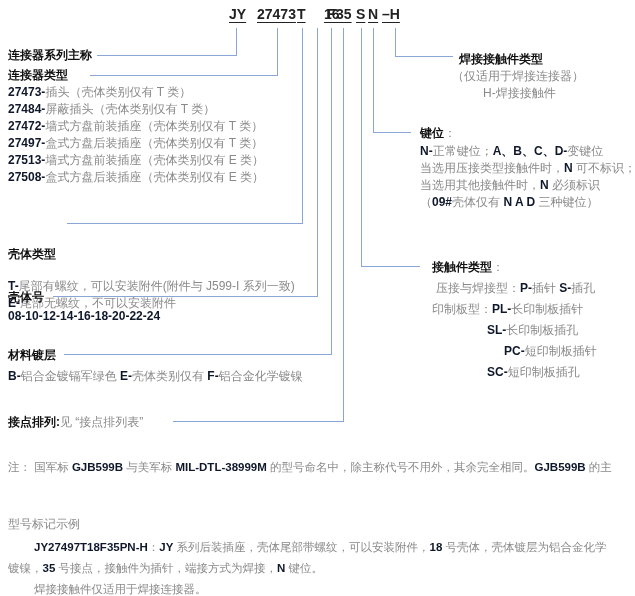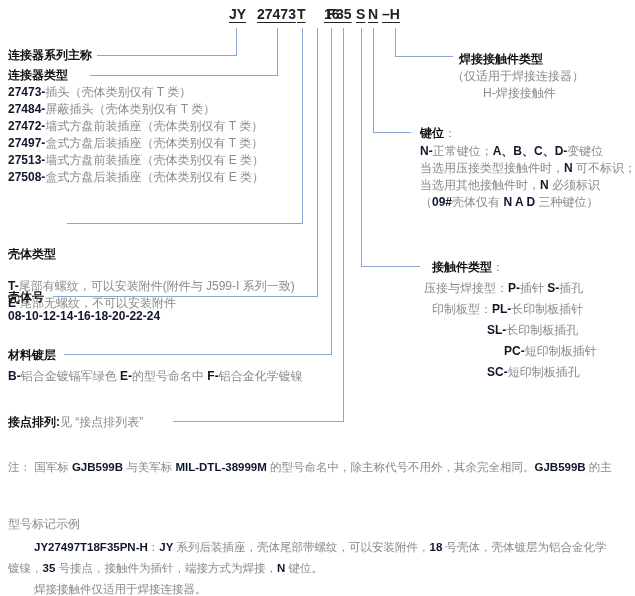--- a/index.html
+++ b/index.html
@@ -74,42 +74,42 @@
   <div><span class="b">T-</span><span class="t">尾部有螺纹，可以安装附件(附件与 J599-I 系列一致)</span></div>
   <div><span class="b">E-</span><span class="t">尾部无螺纹，不可以安装附件</span></div>
 </div>
 
 <div class="abs h" style="left:8px;top:289px;">壳体号</div>
 <div class="abs b" style="left:8px;top:309px;">08-10-12-14-16-18-20-22-24</div>
 
 <div class="abs h" style="left:8px;top:347px;">材料镀层</div>
 <div class="abs" style="left:8px;top:368px;">
   <span class="b">B-</span><span class="t">铝合金镀镉军绿色</span>
-  <span class="b">E-</span><span class="t">的型号命名中</span>
+  <span class="b">E-</span><span class="t">壳体类别仅有</span>
   <span class="b">F-</span><span class="t">铝合金化学镀镍</span>
 </div>
 
 <div class="abs" style="left:8px;top:414px;text-align:center;">
   <span class="h">接点排列:</span><span class="t">见 “接点排列表”</span>
 </div>
 
 <div class="abs h" style="left:459px;top:51px;">焊接接触件类型</div>
 <div class="abs t" style="left:452px;top:68px;">（仅适用于焊接连接器）</div>
 <div class="abs t" style="left:483px;top:85px;">H-焊接接触件</div>
 
 <div class="abs" style="left:420px;top:125px;"><span class="h">键位</span><span class="t">：</span></div>
 <div class="abs lh" style="left:420px;top:143px;">
   <div><span class="b">N-</span><span class="t">正常键位；</span><span class="b">A、B、C、D-</span><span class="t">变键位</span></div>
   <div><span class="t">当选用压接类型接触件时，</span><span class="b">N</span><span class="t"> 可不标识；</span></div>
   <div><span class="t">当选用其他接触件时，</span><span class="b">N</span><span class="t"> 必须标识</span></div>
   <div><span class="t">（</span><span class="b">09#</span><span class="t">壳体仅有 </span><span class="b">N A D</span><span class="t"> 三种键位）</span></div>
 </div>
 
 <div class="abs" style="left:432px;top:259px;"><span class="h">接触件类型</span><span class="t">：</span></div>
-<div class="abs" style="left:424px;top:280px;">
+<div class="abs" style="left:436px;top:280px;">
   <span class="t">压接与焊接型：</span><span class="b">P-</span><span class="t">插针</span>&nbsp;<span class="b">S-</span><span class="t">插孔</span>
 </div>
 <div class="abs" style="left:432px;top:301px;">
   <span class="t">印制板型：</span><span class="b">PL-</span><span class="t">长印制板插针</span>
 </div>
 <div class="abs" style="left:487px;top:322px;"><span class="b">SL-</span><span class="t">长印制板插孔</span></div>
 <div class="abs" style="left:487px;top:343px;margin-left:17px;"><span class="b">PC-</span><span class="t">短印制板插针</span></div>
 <div class="abs" style="left:487px;top:364px;"><span class="b">SC-</span><span class="t">短印制板插孔</span></div>
 
 <div class="abs" style="left:8px;top:456px;line-height:22px;font-size:11.5px;text-align:right;">

